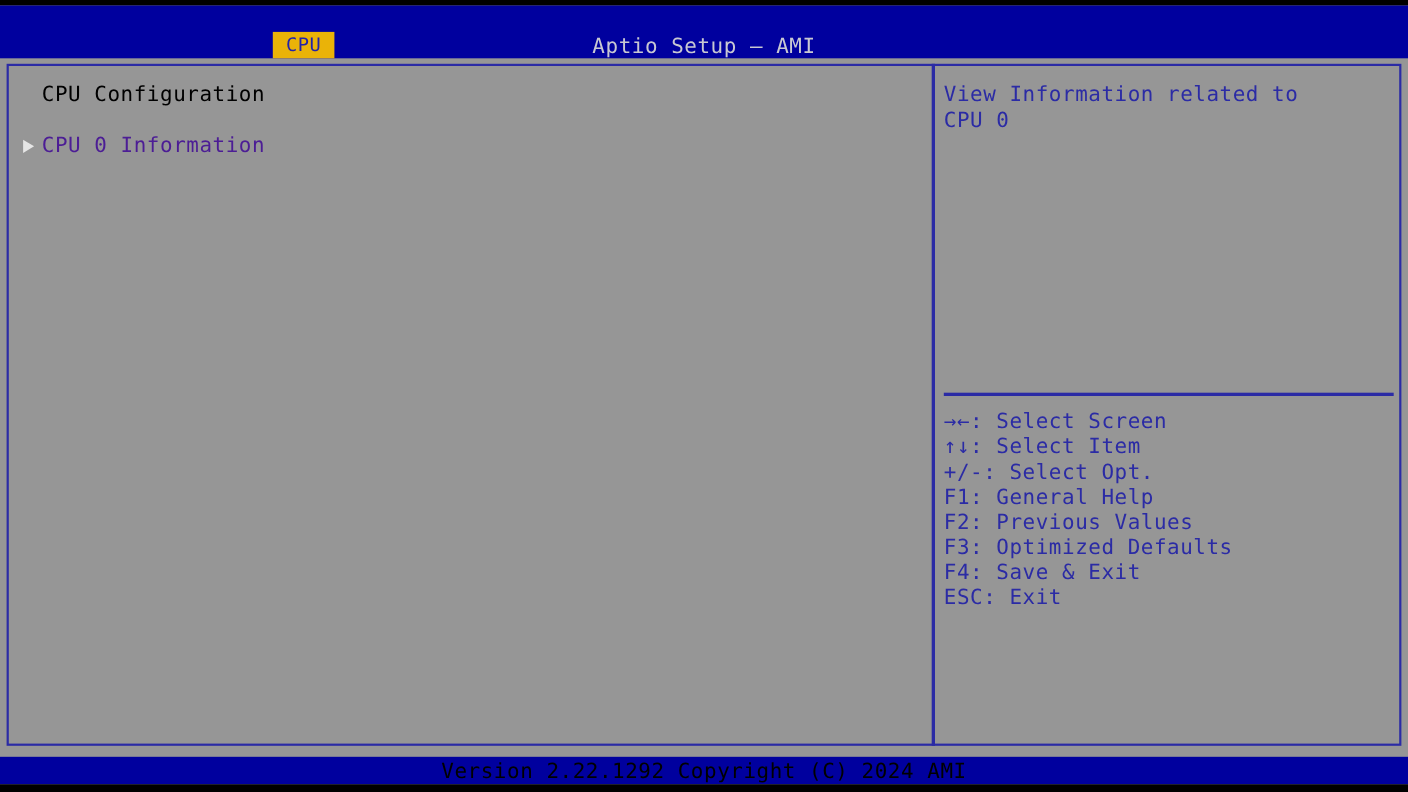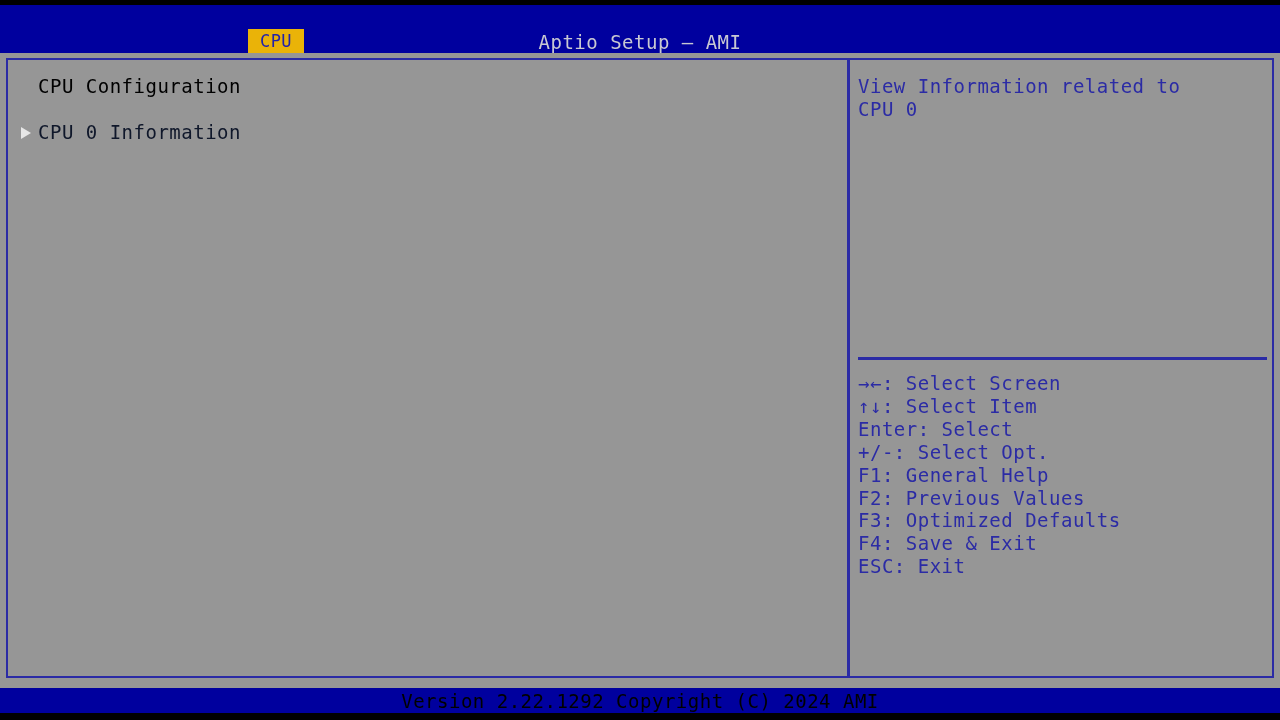--- a/index.html
+++ b/index.html
@@ -106,21 +106,21 @@
     position: absolute;
     left: 13px; top: 6px;
     width: 0; height: 0;
     border-top: 6px solid transparent;
     border-bottom: 6px solid transparent;
     border-left: 10px solid #E6E6E6;
   }
   .menu-label {
     position: absolute;
     left: 30px; top: 0px;
-    color: #0f172a;
+    color: #4c1d95;
     font-size: 19px;
     letter-spacing: 0.5px;
     white-space: pre;
   }
 
   
   .right-panel {
     position: absolute;
     left: 850px; top: 60px;
     width: 422px; height: 616px;
@@ -199,21 +199,20 @@
 
   <div class="right-panel">
     <div class="help-text">View Information related to
 CPU 0</div>
 
     <div class="hrule"></div>
 
     <div class="legend">
       <div class="legend-line">→←: Select Screen</div>
       <div class="legend-line">↑↓: Select Item</div>
-      <div class="legend-line">Enter: Select</div>
       <div class="legend-line">+/-: Select Opt.</div>
       <div class="legend-line">F1: General Help</div>
       <div class="legend-line">F2: Previous Values</div>
       <div class="legend-line">F3: Optimized Defaults</div>
       <div class="legend-line">F4: Save &amp; Exit</div>
       <div class="legend-line">ESC: Exit</div>
     </div>
   </div>
 
   <div class="footer-bar"></div>

